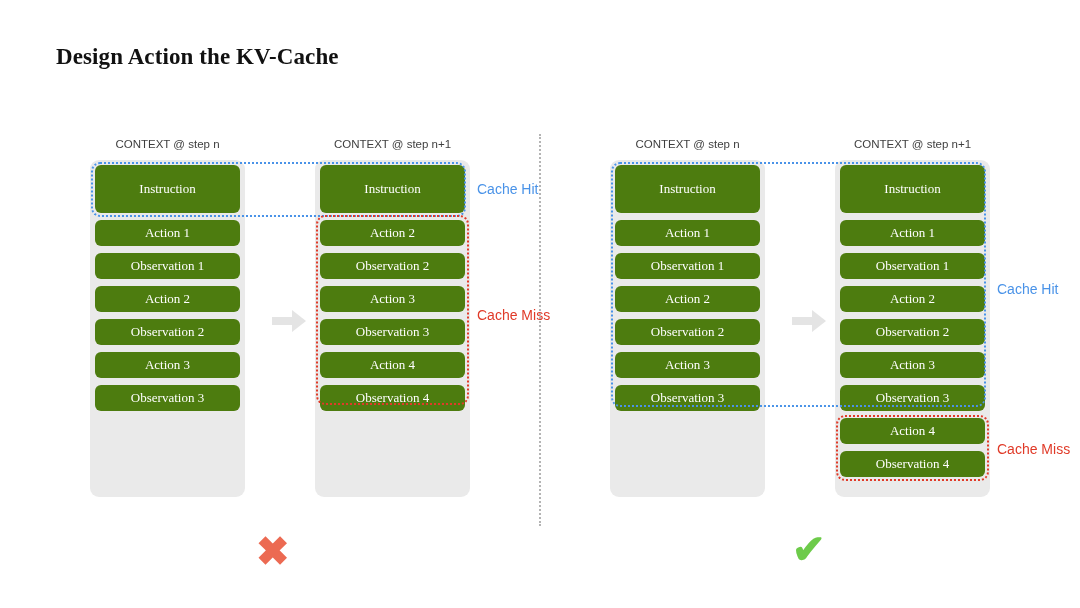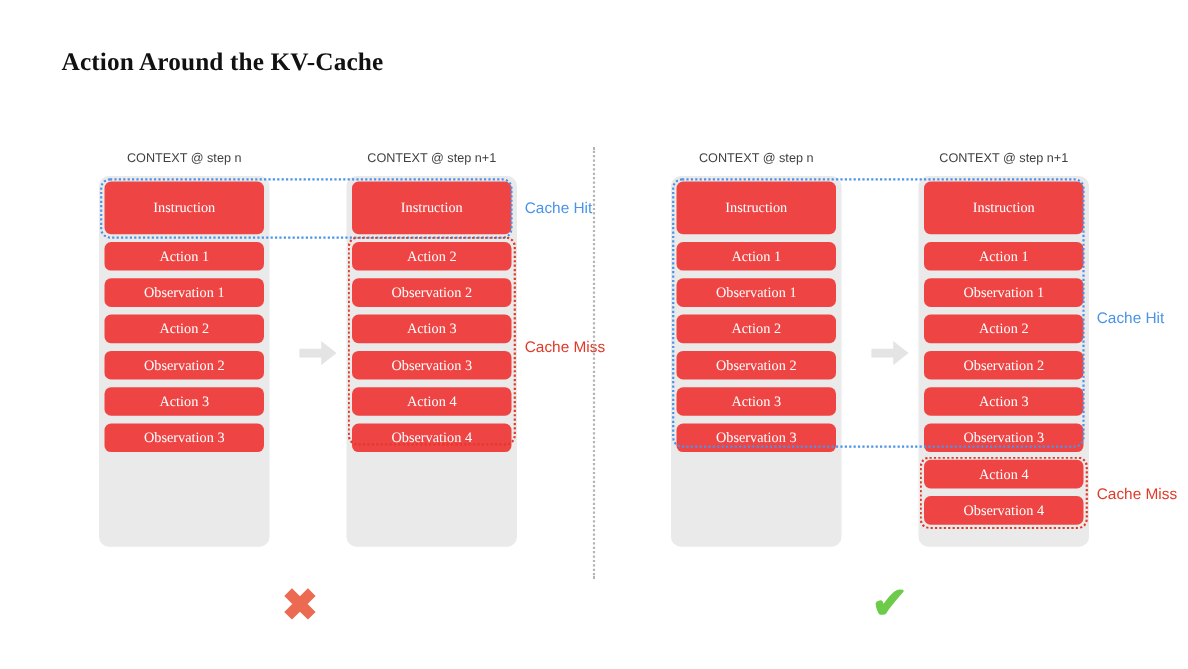--- a/index.html
+++ b/index.html
@@ -75,21 +75,21 @@
   .stack {
     position: absolute;
     left: 5px;
     top: 5px;
     width: 145px;
   }
   .cell {
     width: 145px;
     height: 26px;
     margin-bottom: 7px;
-    background: #ef4444;
+    background: #4d7c0f;
     border-radius: 6px;
     color: #ffffff;
     font-family: "Liberation Serif", serif;
     font-size: 13px;
     display: flex;
     align-items: center;
     justify-content: center;
     box-sizing: border-box;
     white-space: nowrap;
   }
@@ -129,21 +129,21 @@
     font-size: 40px;
     font-weight: bold;
     line-height: 1;
   }
   .verdict.bad  { color: #ec6a52; }
   .verdict.good { color: #6dcb4a; }
 </style>
 </head>
 <body>
 
-<div class="page-title">Action Around the KV-Cache</div>
+<div class="page-title">Design Action the KV-Cache</div>
 
 <div class="diagram left">
 
   <div class="col" style="left:90px; top:160px;">
     <div class="col-head">CONTEXT @ step n</div>
     <div class="panel" style="height:337px;"></div>
     <div class="stack">
       <div class="cell tall">Instruction</div>
       <div class="cell">Action 1</div>
       <div class="cell">Observation 1</div>

